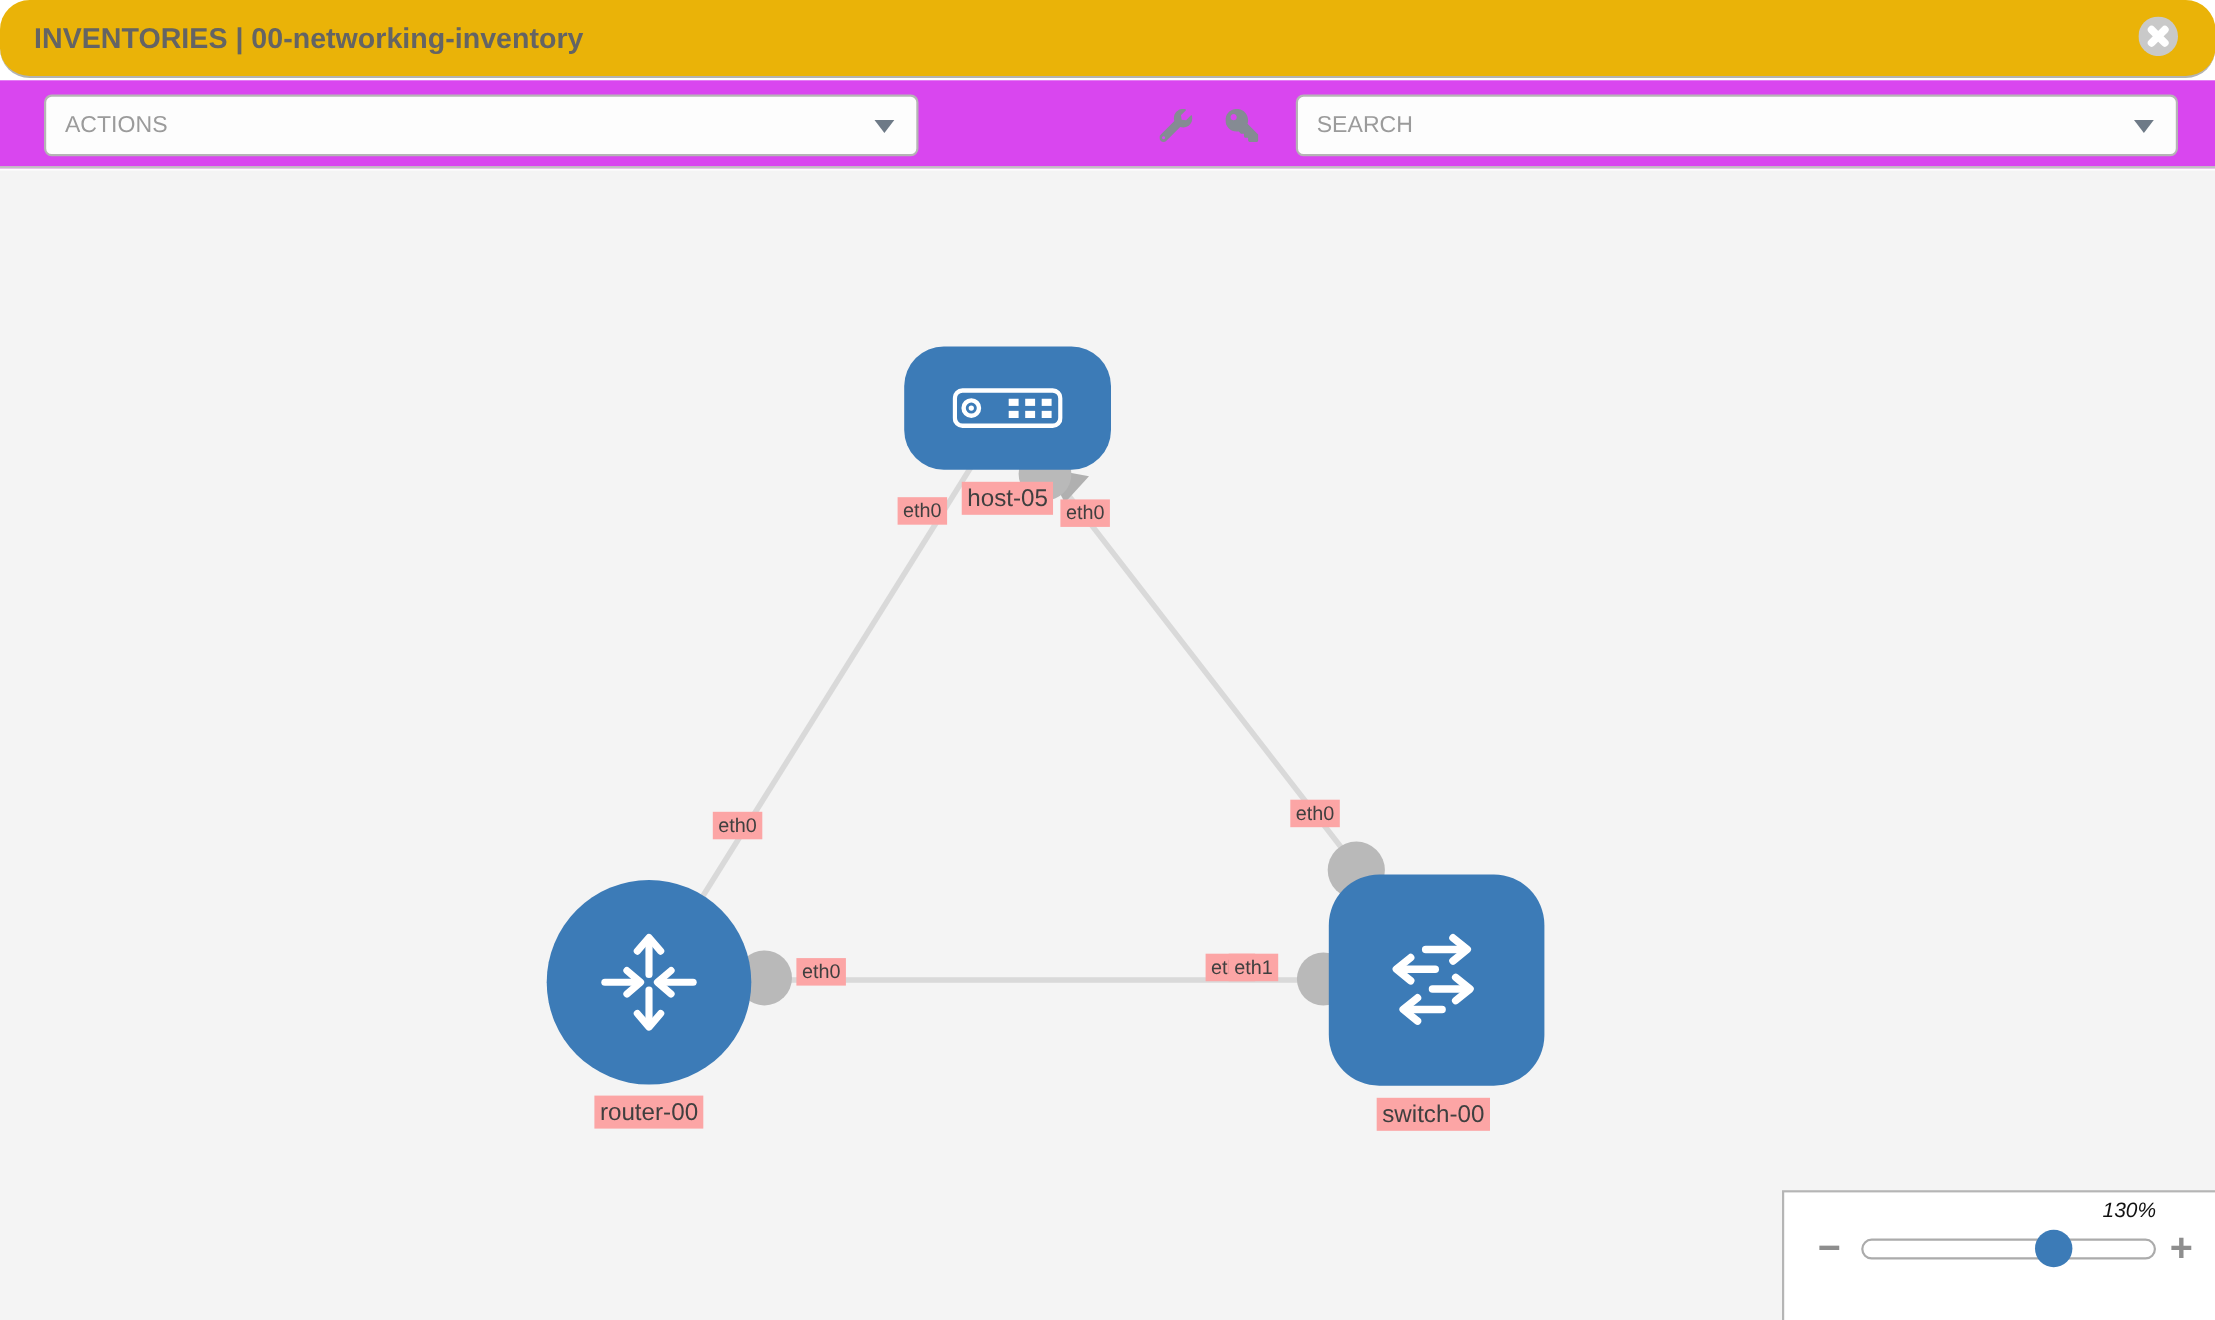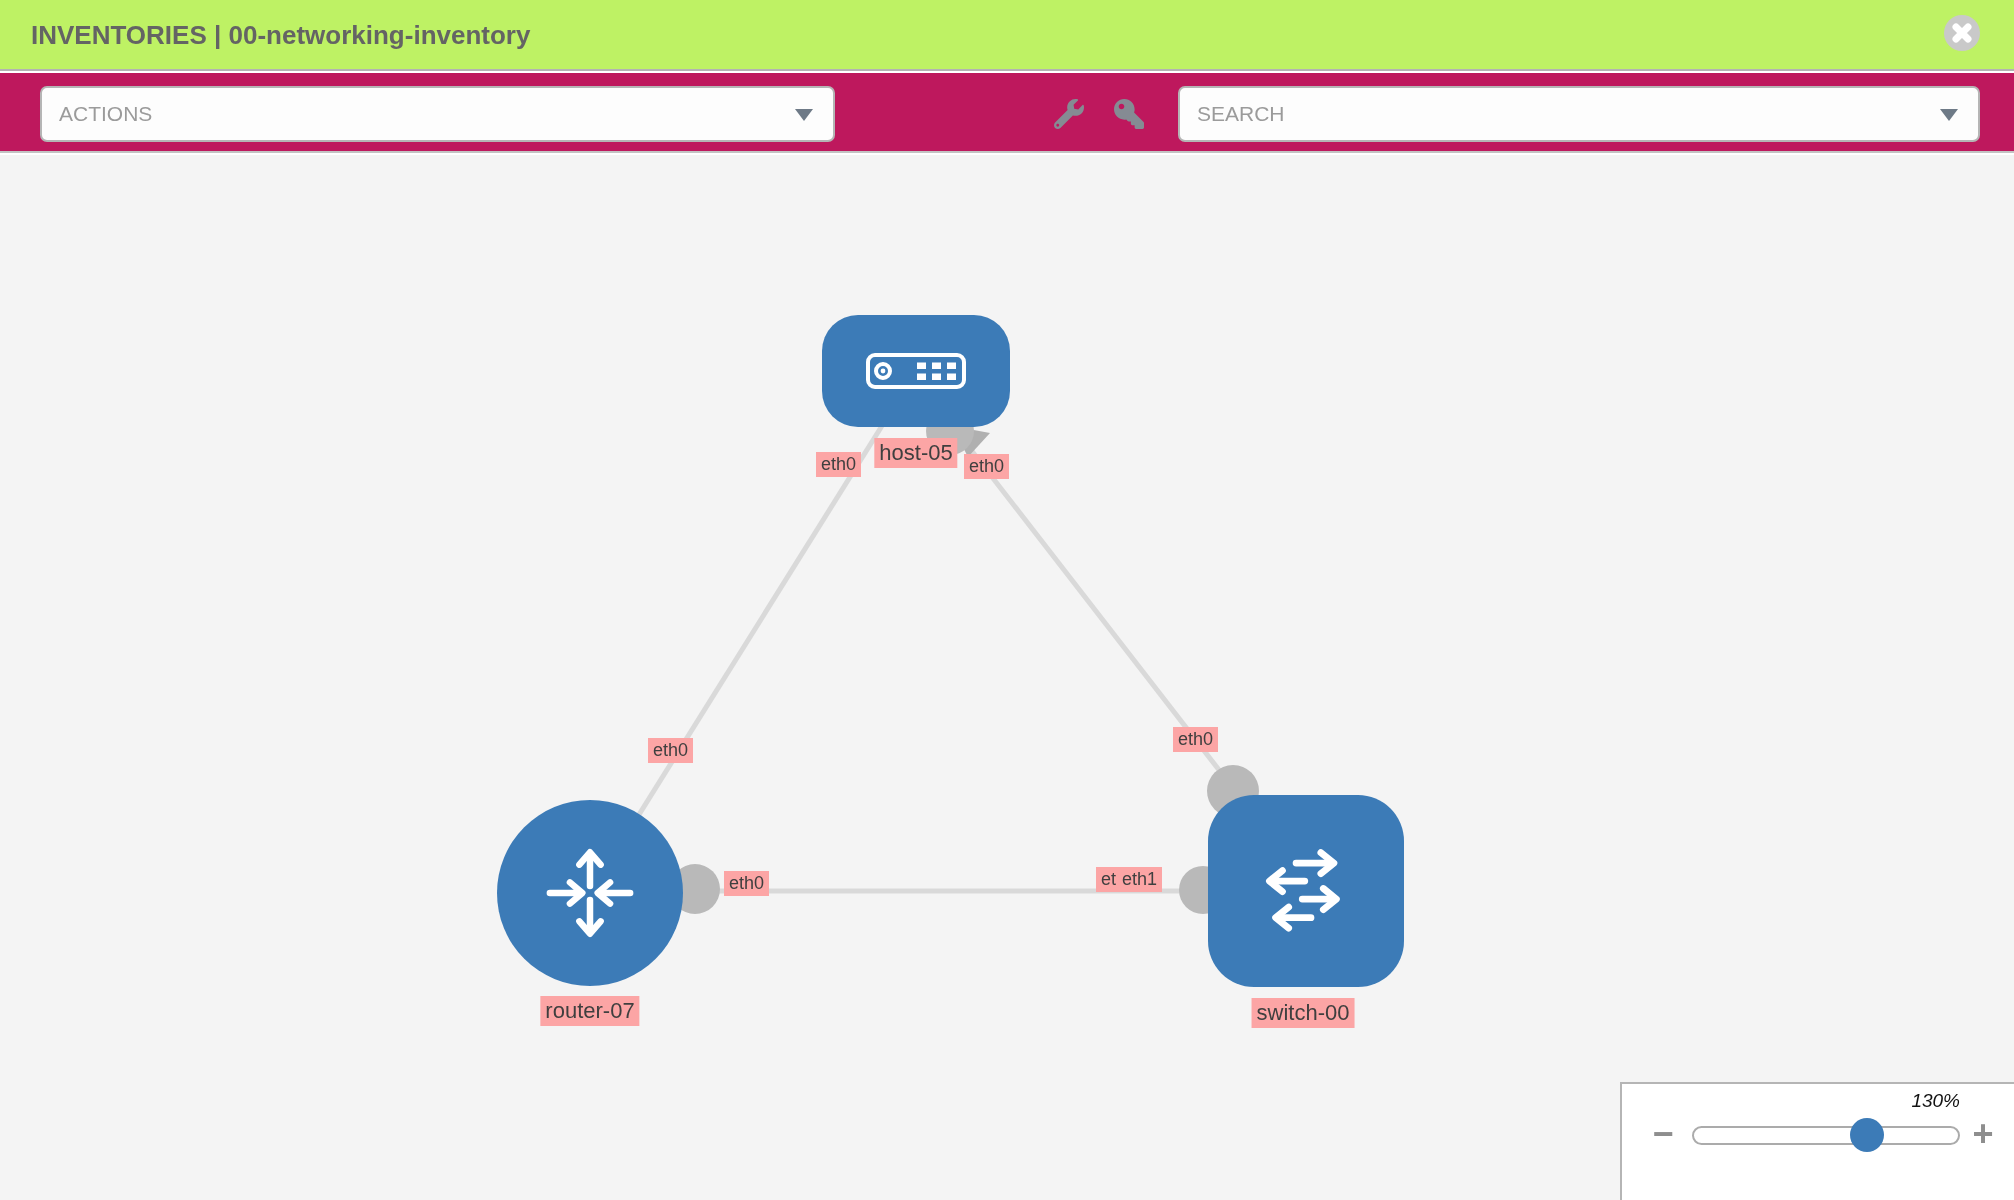--- a/index.html
+++ b/index.html
@@ -1,28 +1,28 @@
 <!DOCTYPE html>
 <html style="--node_blue: #3c7bb7; --link_gray: #d9d9d9; --dot_gray: #b9b9b9; --chip_text: #3f3f3f;"><head>
 <meta charset="utf-8">
 <style>
   html,body{margin:0;padding:0;background:#fff;}
   .page{position:relative;width:2014px;height:1200px;overflow:hidden;
         font-family:"Liberation Sans",sans-serif;background:#fff;}
 
   
-  .header{position:absolute;left:0;top:0;width:100%;height:71px;background:#bef264;
-          border-bottom:2px solid #b3b3b3;box-sizing:border-box;}
+  .header{position:absolute;left:0;top:0;width:100%;height:71px;background:#eab308;
+          border-bottom:2px solid #b3b3b3;box-sizing:border-box;border-radius:27px;}
   .page-title{position:absolute;left:31px;top:0;line-height:71px;
               font-size:26px;font-weight:700;color:#646464;letter-spacing:0;}
   .close-btn{position:absolute;left:1944px;top:15px;width:36px;height:36px;
              border:none;background:transparent;padding:0;cursor:pointer;}
 
   
-  .toolbar{position:absolute;left:0;top:73px;width:100%;height:80px;background:#be185d;
+  .toolbar{position:absolute;left:0;top:73px;width:100%;height:80px;background:#d946ef;
            border-bottom:2px solid #c3c3c3;box-sizing:border-box;}
   .dd-box{position:absolute;top:13px;height:56px;background:#fdfdfd;
           border:2px solid #b5b5b5;border-radius:7px;box-sizing:border-box;cursor:pointer;}
   .dd-box .dd-text{position:absolute;left:17px;top:0;line-height:52px;
                    font-size:21px;color:#9b9b9b;}
   .caret{position:absolute;right:20px;top:50%;margin-top:-5px;width:0;height:0;
          border-left:9px solid transparent;border-right:9px solid transparent;
          border-top:12px solid #6e7a87;}
   .actions-box{left:40px;width:795px;}
   .search-box{left:1178px;width:802px;padding-left:22px;}
@@ -154,21 +154,21 @@
         <path d="M49 42 L25 42"></path>
         <path d="M31 33.5 L20.5 42 L31 50.5"></path>
         <path d="M47 56.5 L70 56.5"></path>
         <path d="M64 48 L74.5 56.5 L64 65"></path>
         <path d="M54 71.5 L30 71.5"></path>
         <path d="M36 63 L25.5 71.5 L36 80"></path>
       </svg>
     </div>
 
     <div class="chip node-label" style="left:916px;top:283px;">host-05</div>
-    <div class="chip node-label" style="left:590px;top:841px;">router-07</div>
+    <div class="chip node-label" style="left:590px;top:841px;">router-00</div>
     <div class="chip node-label" style="left:1303px;top:843px;">switch-00</div>
 
     <div class="chip eth" style="left:816px;top:297px;">eth0</div>
     <div class="chip eth" style="left:964px;top:299px;">eth0</div>
     <div class="chip eth" style="left:648px;top:583px;">eth0</div>
     <div class="chip eth" style="left:1173px;top:572px;">eth0</div>
     <div class="chip eth" style="left:724px;top:716px;">eth0</div>
     <div class="chip eth" style="left:1096px;top:712px;z-index:3;">eth0</div>
     <div class="chip eth" style="left:1117px;top:712px;z-index:4;text-align:center;">eth1</div>
 

